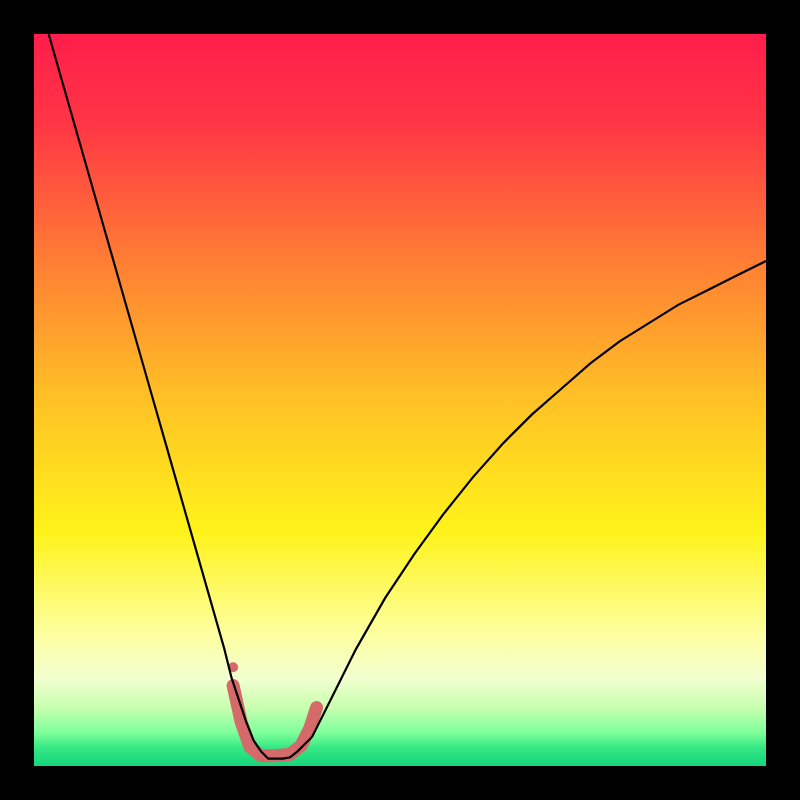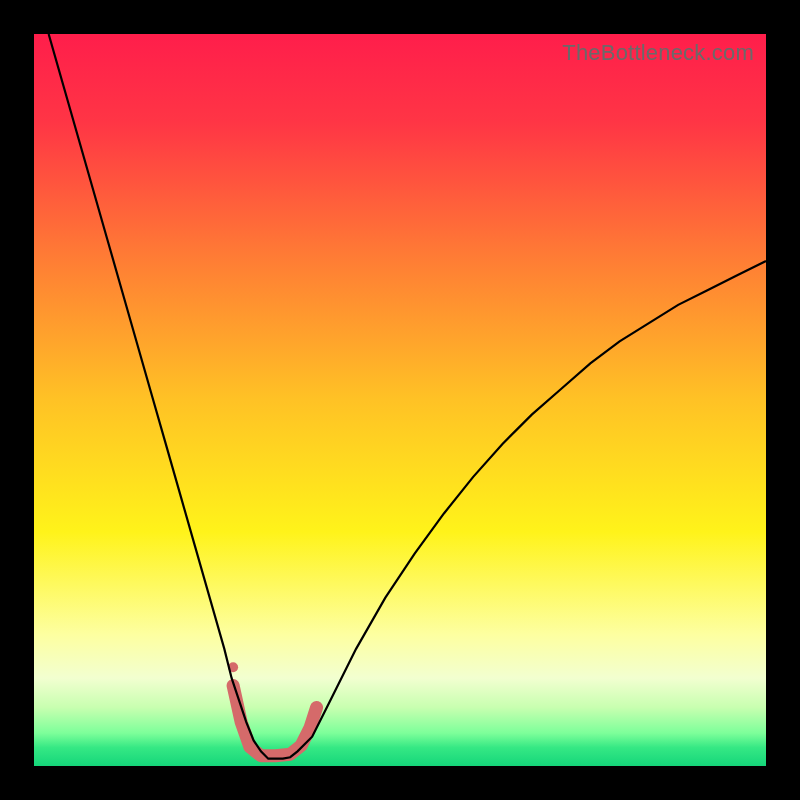--- a/index.html
+++ b/index.html
@@ -66,15 +66,14 @@
           </linearGradient>
       </defs>
       <rect x="0" y="0" width="732" height="732" fill="url(#bg-grad)"></rect>
       <g id="overlay-group">
           <path d="M199.10 651.48 L207.16 688.08 L215.94 712.97 L226.92 721.75 L241.56 721.75 L256.20 720.29 L267.18 711.50 L275.96 693.94 L282.55 673.44 " fill="none" stroke="#d56a6a" stroke-width="13" stroke-linecap="round" stroke-linejoin="round"></path>
           <circle cx="199.104" cy="633.18" r="5" fill="#d56a6a"></circle>
         </g>
       <path id="curve-path" fill="none" d="M14.64 0.00 L29.28 51.24 L43.92 102.48 L58.56 153.72 L73.20 204.96 L87.84 256.20 L102.48 307.44 L117.12 358.68 L131.76 409.92 L146.40 461.16 L161.04 512.40 L175.68 563.64 L190.32 614.88 L197.64 644.16 L204.96 666.12 L212.28 688.08 L219.60 706.38 L226.92 717.36 L234.24 724.68 L241.56 724.68 L248.88 724.68 L256.20 723.22 L263.52 717.36 L278.16 702.72 L292.80 673.44 L322.08 614.88 L351.36 563.64 L380.64 519.72 L409.92 479.46 L439.20 442.86 L468.48 409.92 L497.76 380.64 L527.04 355.02 L556.32 329.40 L585.60 307.44 L614.88 289.14 L644.16 270.84 L673.44 256.20 L702.72 241.56 L732.00 226.92 " stroke="#000000" stroke-width="2.2"></path>
     </svg>
 
-    <div class="watermark">TheBottleneck.com</div>
   </div>
 </div>
 
 </body></html>

